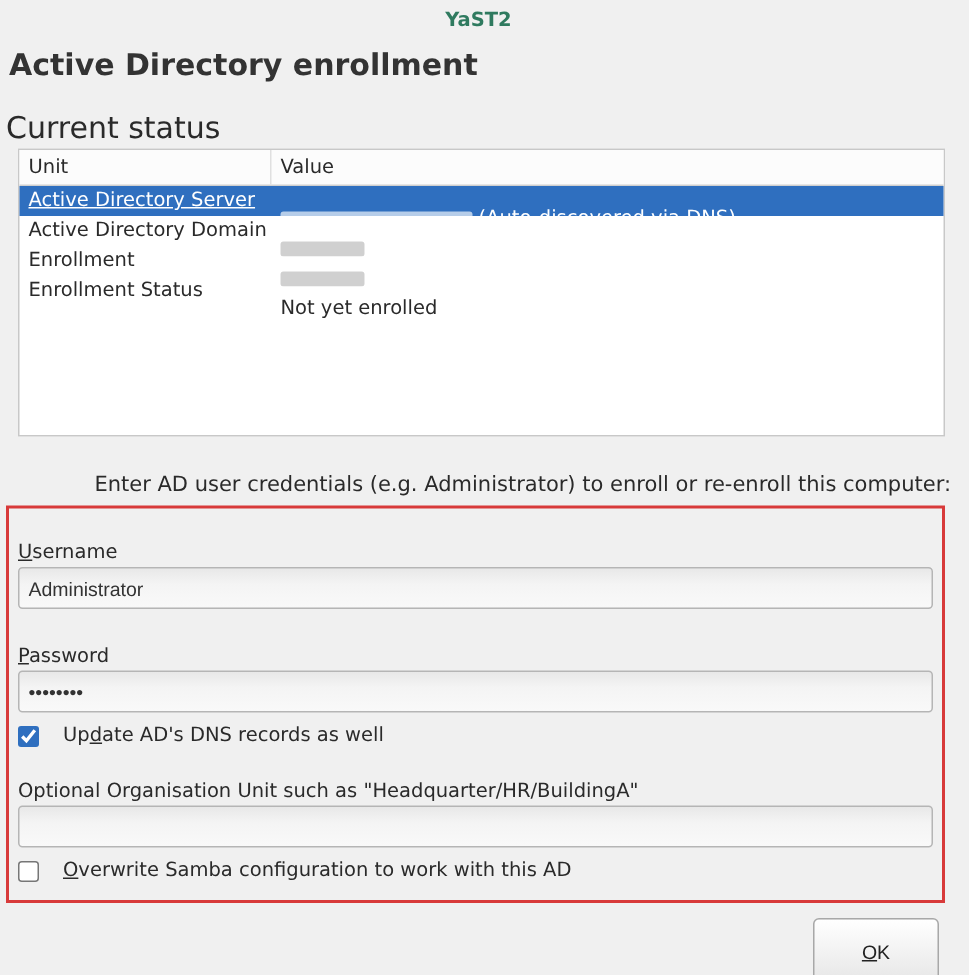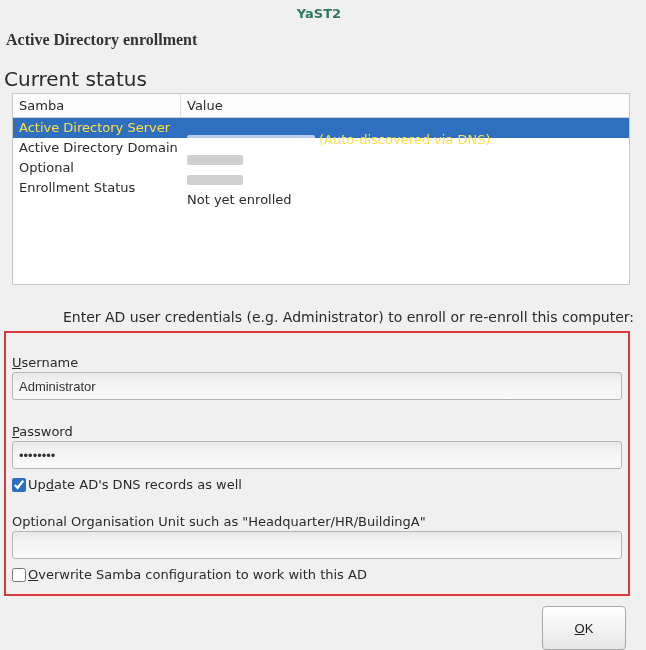--- a/index.html
+++ b/index.html
@@ -14,25 +14,24 @@
   }
   .window { padding: 0 12px 10px 4px; }
   .titlebar {
     text-align: center;
     color: #2f7a5f;
     font-weight: bold;
     font-size: 13px;
     padding: 6px 0 4px 0;
   }
   .page-title {
-    font-size: 16px;
+    font-size: 20px;
     font-weight: bold;
     color: #333;
     padding: 6px 0 18px 2px;
-    font-family: Liberation Serif, serif;
   }
   .section-label {
     font-size: 20px;
     padding: 0 0 2px 0;
   }
   .table-outer {
     border: 1px solid #c8c8c8;
     background: #ffffff;
     margin: 0 4px 2px 8px;
     height: 192px;
@@ -51,21 +50,22 @@
   .th.value { flex: 1; border-right: none; }
   .trow {
     display: flex;
     font-size: 13px;
     line-height: 20px;
     height: 20px;
     align-items: center;
   }
   .trow.sel {
     background: #2f6fbf;
-    color: #fde047;
+    color: #ffffff;
+    text-decoration: underline;
   }
   .td { padding: 0 6px; white-space: nowrap; overflow: hidden; }
   .td.name { width: 168px; }
   .td.value { flex: 1; position: relative; }
   .redacted {
     display: inline-block;
     height: 10px;
     border-radius: 2px;
     vertical-align: middle;
   }
@@ -94,21 +94,21 @@
     border: 1px solid #b5b5b5;
     border-radius: 3px;
     padding: 0 6px;
     font-size: 13px;
     background: linear-gradient(#e8e8e8, #f4f4f4 40%, #f9f9f9);
     color: #333;
   }
   .check-row {
     display: flex;
     align-items: center;
-    gap: 2px;
+    gap: 16px;
     padding: 8px 0 4px 0;
     font-size: 13px;
   }
   .check-row input[type=checkbox] {
     width: 14px; height: 14px; margin:0;
     accent-color: #2f6fbf;
   }
   .button-row {
     display: flex;
     justify-content: flex-end;
@@ -135,21 +135,21 @@
 <div class="window">
 
   <div class="titlebar">YaST2</div>
 
   <div class="page-title">Active Directory enrollment</div>
 
   <div class="section-label">Current status</div>
 
   <div class="table-outer">
     <div class="table-head">
-      <div class="th name">Samba</div>
+      <div class="th name">Unit</div>
       <div class="th value">Value</div>
     </div>
     <div id="status-rows">
         <div class="trow sel">
           <div class="td name">Active Directory Server</div>
           <div class="td value">
             <span class="value-wrap">
               <span class="redacted" style="width: 128px;"></span>
               <span> (Auto-discovered via DNS)</span>
             </span>
@@ -157,21 +157,21 @@
         </div>
         <div class="trow">
           <div class="td name">Active Directory Domain</div>
           <div class="td value">
             <span class="value-wrap">
               <span class="redacted" style="width: 56px;"></span>
             </span>
           </div>
         </div>
         <div class="trow">
-          <div class="td name">Optional</div>
+          <div class="td name">Enrollment</div>
           <div class="td value">
             <span class="value-wrap">
               <span class="redacted" style="width: 56px;"></span>
             </span>
           </div>
         </div>
         <div class="trow">
           <div class="td name">Enrollment Status</div>
           <div class="td value">
             <span class="value-wrap">

